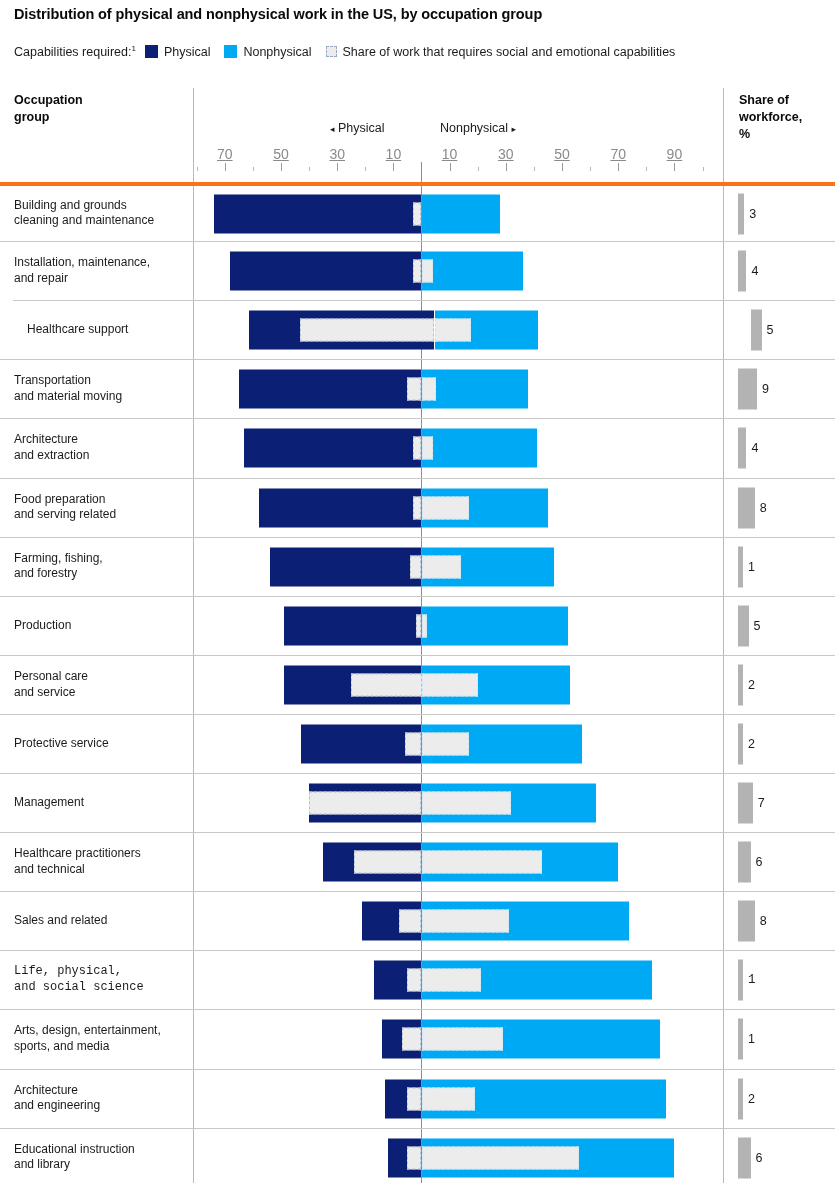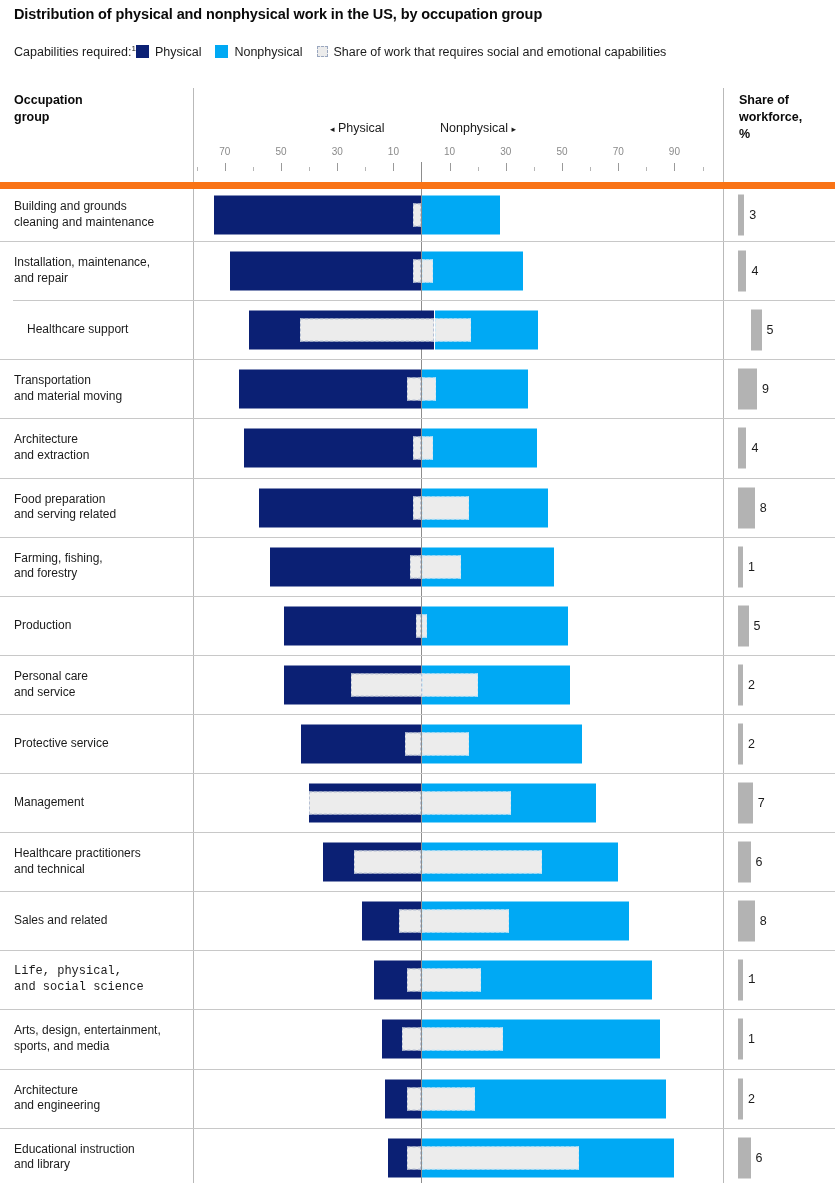--- a/index.html
+++ b/index.html
@@ -18,21 +18,21 @@
     font-size:14.5px; font-weight:bold; letter-spacing:-0.1px;
     color:#0a0a0a; white-space:nowrap;
   }
 
   
   .legend{
     position:absolute; left:14px; top:44px;
     display:flex; align-items:center; gap:0px;
     font-size:12.5px; color:#1b1b1b; white-space:nowrap;
   }
-  .legend .lbl{}
+  .legend .lbl{margin-right:9px;}
   .legend .sup{font-size:8px; vertical-align:super;}
   .swatch{width:13px;height:13px;display:inline-block;margin-right:6px;}
   .sw-physical{background:#0b2074;}
   .sw-nonphysical{background:#00a9f4;}
   .sw-social{
     background:#ececec;
     border:1px dashed #9aa7bf;
     width:11px;height:11px;
     box-sizing:border-box;
   }
@@ -63,33 +63,33 @@
   }
   .hdr-wf{
     position:absolute; left:739px; top:92px; width:92px;
     font-size:12.5px; font-weight:bold; line-height:1.35; color:#0a0a0a;
   }
   .arrow{font-size:9px; color:#1b1b1b;}
 
   
   .axis{position:absolute; left:0; top:0; width:835px; height:1189px; pointer-events:none;}
   .tick-label{
-    position:absolute; top:146px; font-size:10px; color:#8a8a8a;
-    transform:translateX(-50%); white-space:nowrap;
+    position:absolute; top:146px; font-size:14px; color:#8a8a8a;
+    transform:translateX(-50%); white-space:nowrap;text-decoration:underline;
   }
   .tick-major{position:absolute; top:163px; width:1px; height:8px; background:#9a9a9a;}
   .tick-minor{position:absolute; top:167px; width:1px; height:4px; background:#b5b5b5;}
 
   
   .row{
     position:absolute; left:0; width:835px;
     border-top:1px solid #c8c8c8;
     box-sizing:border-box;
   }
-  .row.first{border-top:7px solid #f97316;text-decoration:underline;}
+  .row.first{border-top:4px solid #f97316;text-decoration:underline;}
   .row-label{
     position:absolute; left:14px; top:50%;
     transform:translateY(-50%);
     font-size:12px; line-height:1.32; color:#1b1b1b;
     width:175px;
   }
 
   .bar{position:absolute; height:39px; top:50%; transform:translateY(-50%);}
   .bar-phys{background:#0b2074;}
   .bar-nonphys{background:#00a9f4;}

